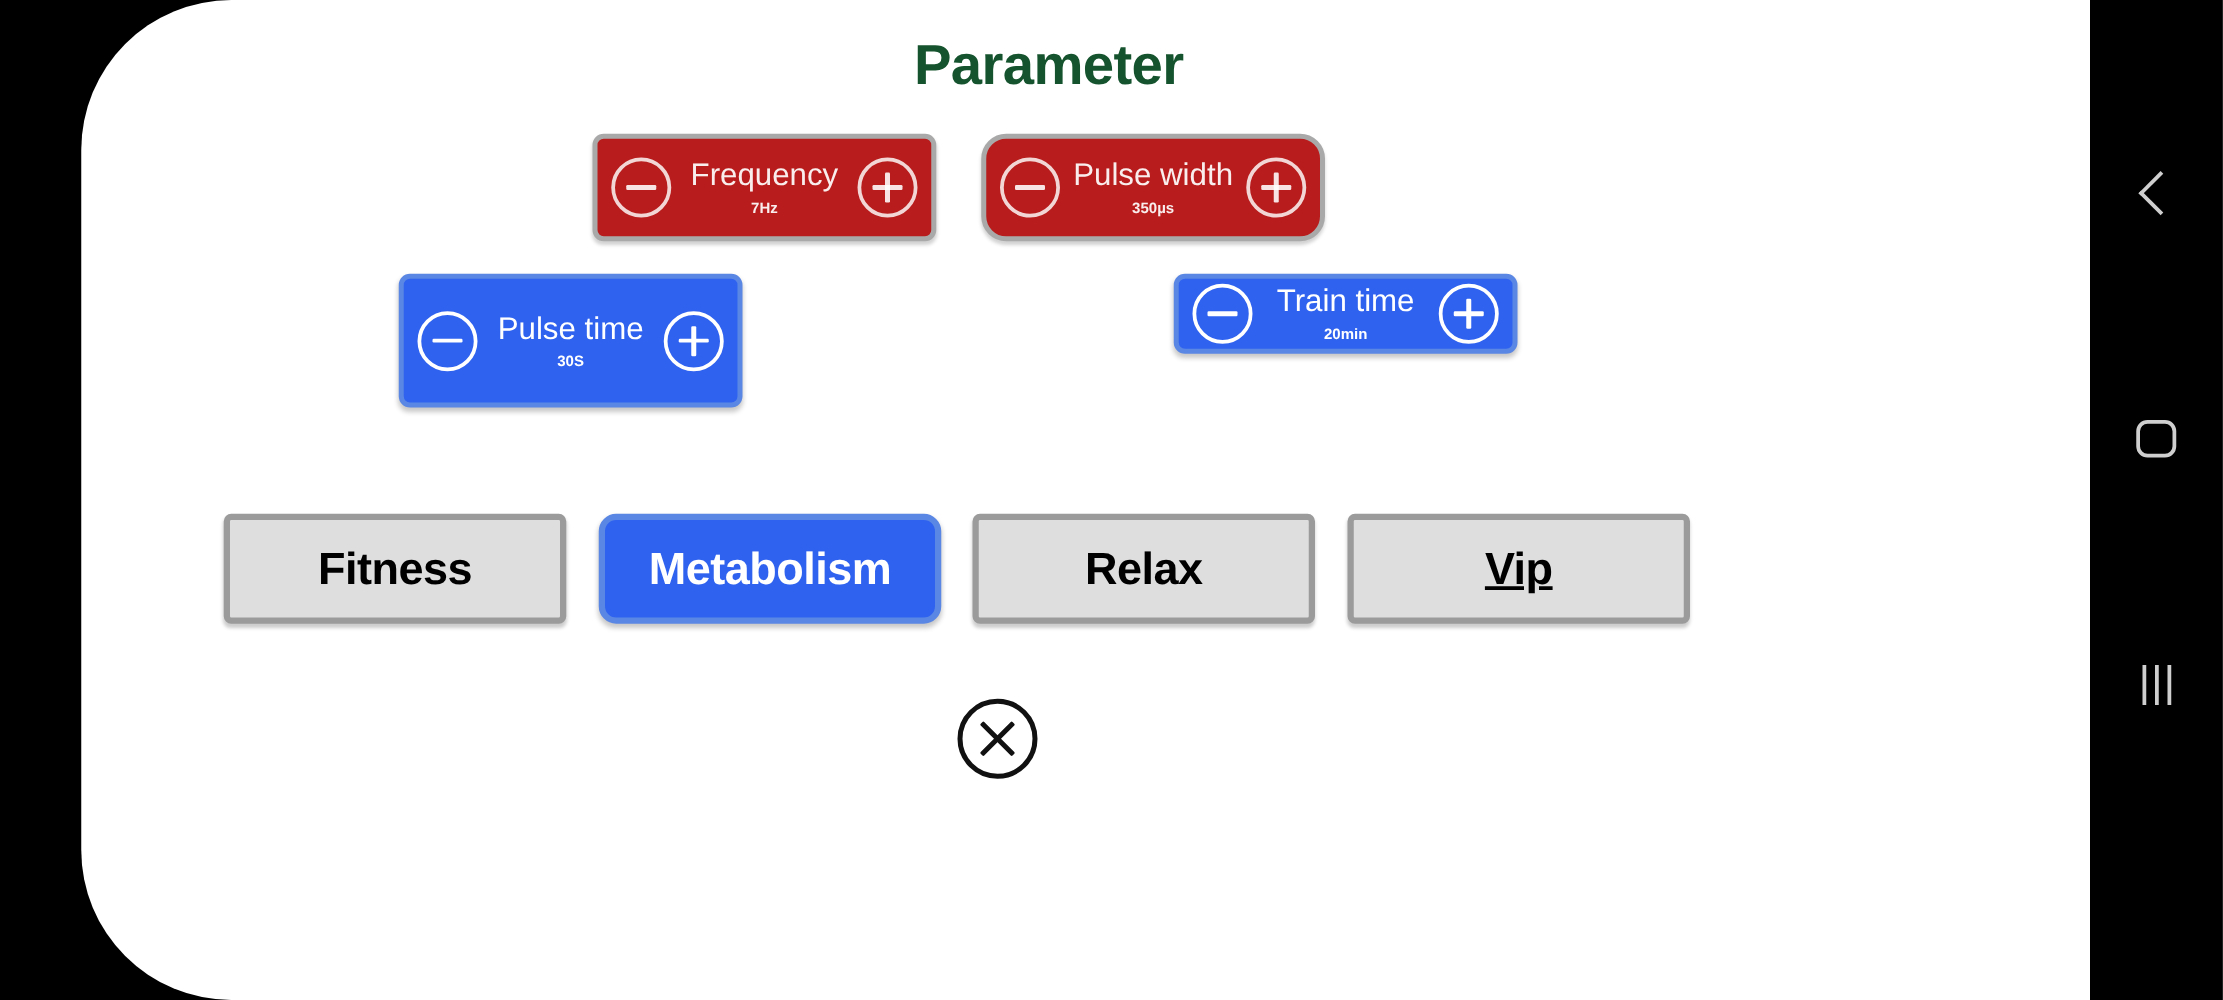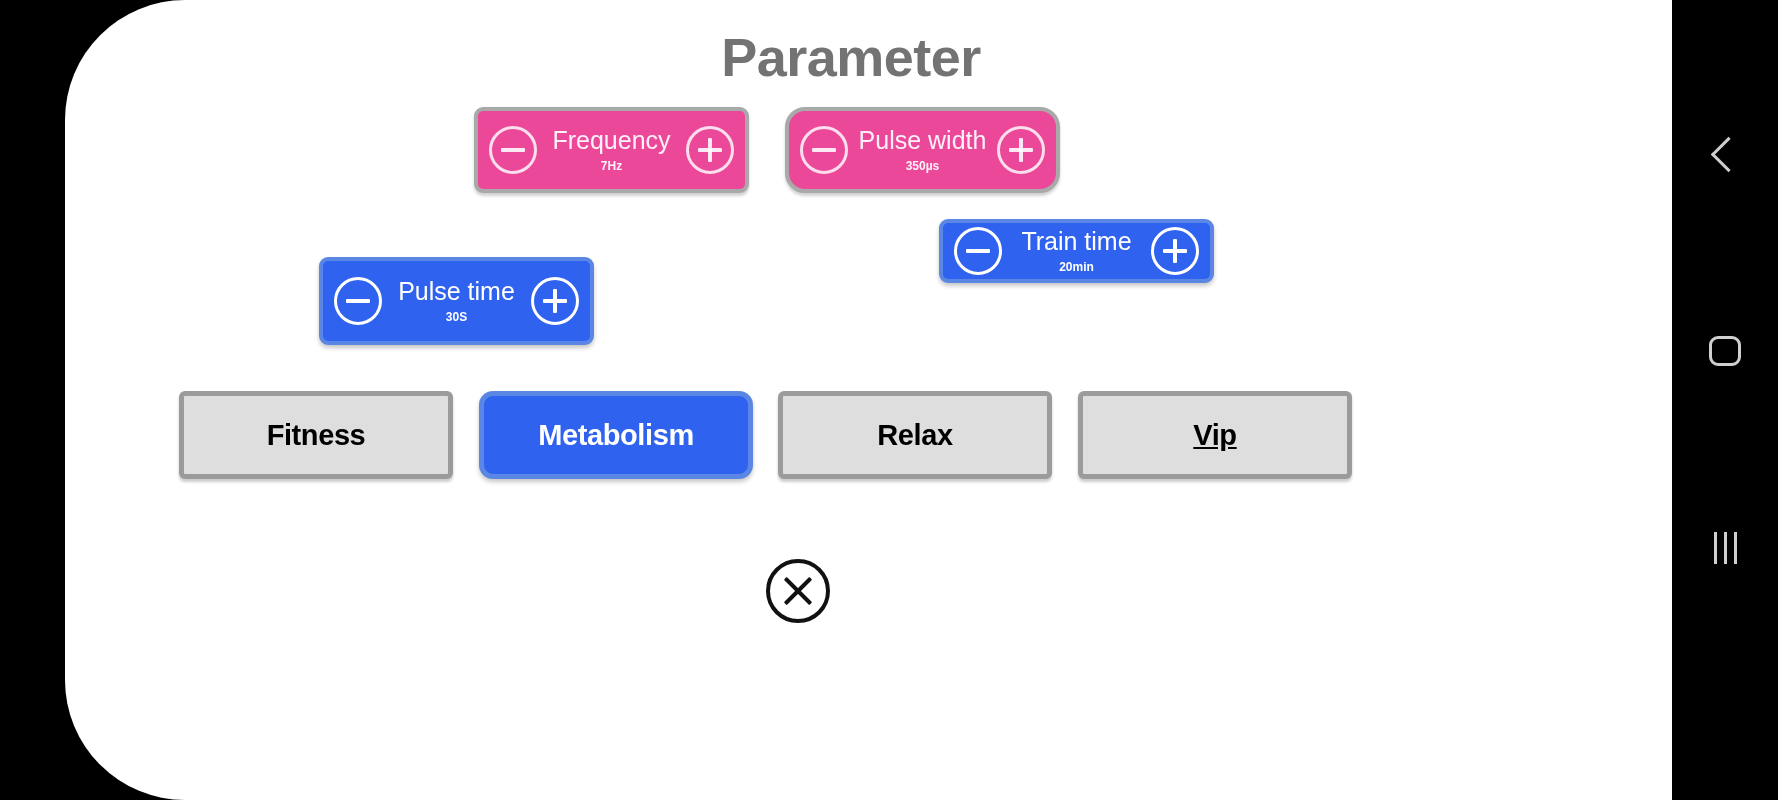--- a/index.html
+++ b/index.html
@@ -31,42 +31,42 @@
     height: 800px;
     background: #ffffff;
     border-top-left-radius: 120px;
     border-bottom-left-radius: 120px;
     overflow: hidden;
   }
 
   
   #page-title {
     position: absolute;
-    left: 16px;
+    left: 4px;
     top: 26px;
     width: 1540px;
     text-align: center;
-    font-size: 54px;
+    font-size: 45px;
     font-weight: bold;
-    color: #737373;
+    color: #14532d;
     letter-spacing: -0.5px;
   }
 
   
   .stepper {
     position: absolute;
     box-sizing: border-box;
     display: flex;
     align-items: center;
     justify-content: space-between;
     border-radius: 9px;
     padding: 0 11px;
   }
   .stepper.disabled {
-    background: #ec4899;
+    background: #b91c1c;
     border: 4px solid #a9a9a9;
     box-shadow: 0 3px 3px rgba(0,0,0,0.18);
   }
   .stepper.active {
     background: #2f62ef;
     border: 4px solid #5b87e4;
     box-shadow: 0 3px 4px rgba(0,0,0,0.22);
   }
 
   .stepper .circ {
@@ -118,36 +118,36 @@
   .stepper.disabled .lbl,
   .stepper.disabled .val { color: rgba(255,255,255,0.92); }
   .stepper.active .lbl,
   .stepper.active .val { color: #ffffff; }
 
   
   #stepper-frequency  { left: 409px; top: 107px; width: 275px; height: 86px; }
   #stepper-pulsewidth { left: 720px; top: 107px; width: 275px; height: 86px; border-radius: 20px; }
 
   
-  #stepper-pulsetime { left: 254px; top: 219px; width: 275px; height: 88px; margin-top: 38px; }
+  #stepper-pulsetime { left: 254px; top: 219px; width: 275px; height: 107px; }
   #stepper-pausetime { left: 564px; top: 219px; width: 275px; height: 88px; }
   #stepper-traintime { left: 874px; top: 219px; width: 275px; height: 64px; }
 
   
   .mode-btn {
     position: absolute;
     box-sizing: border-box;
-    top: 391px;
+    top: 411px;
     width: 274px;
     height: 88px;
     border-radius: 6px;
     display: flex;
     align-items: center;
     justify-content: center;
-    font-size: 29px;
+    font-size: 36px;
     font-weight: bold;
     letter-spacing: -0.4px;
   }
   .mode-btn.off {
     background: #dedede;
     border: 5px solid #9b9b9b;
     color: #000000;
     box-shadow: 0 3px 3px rgba(0,0,0,0.20);
   }
   .mode-btn.on {

